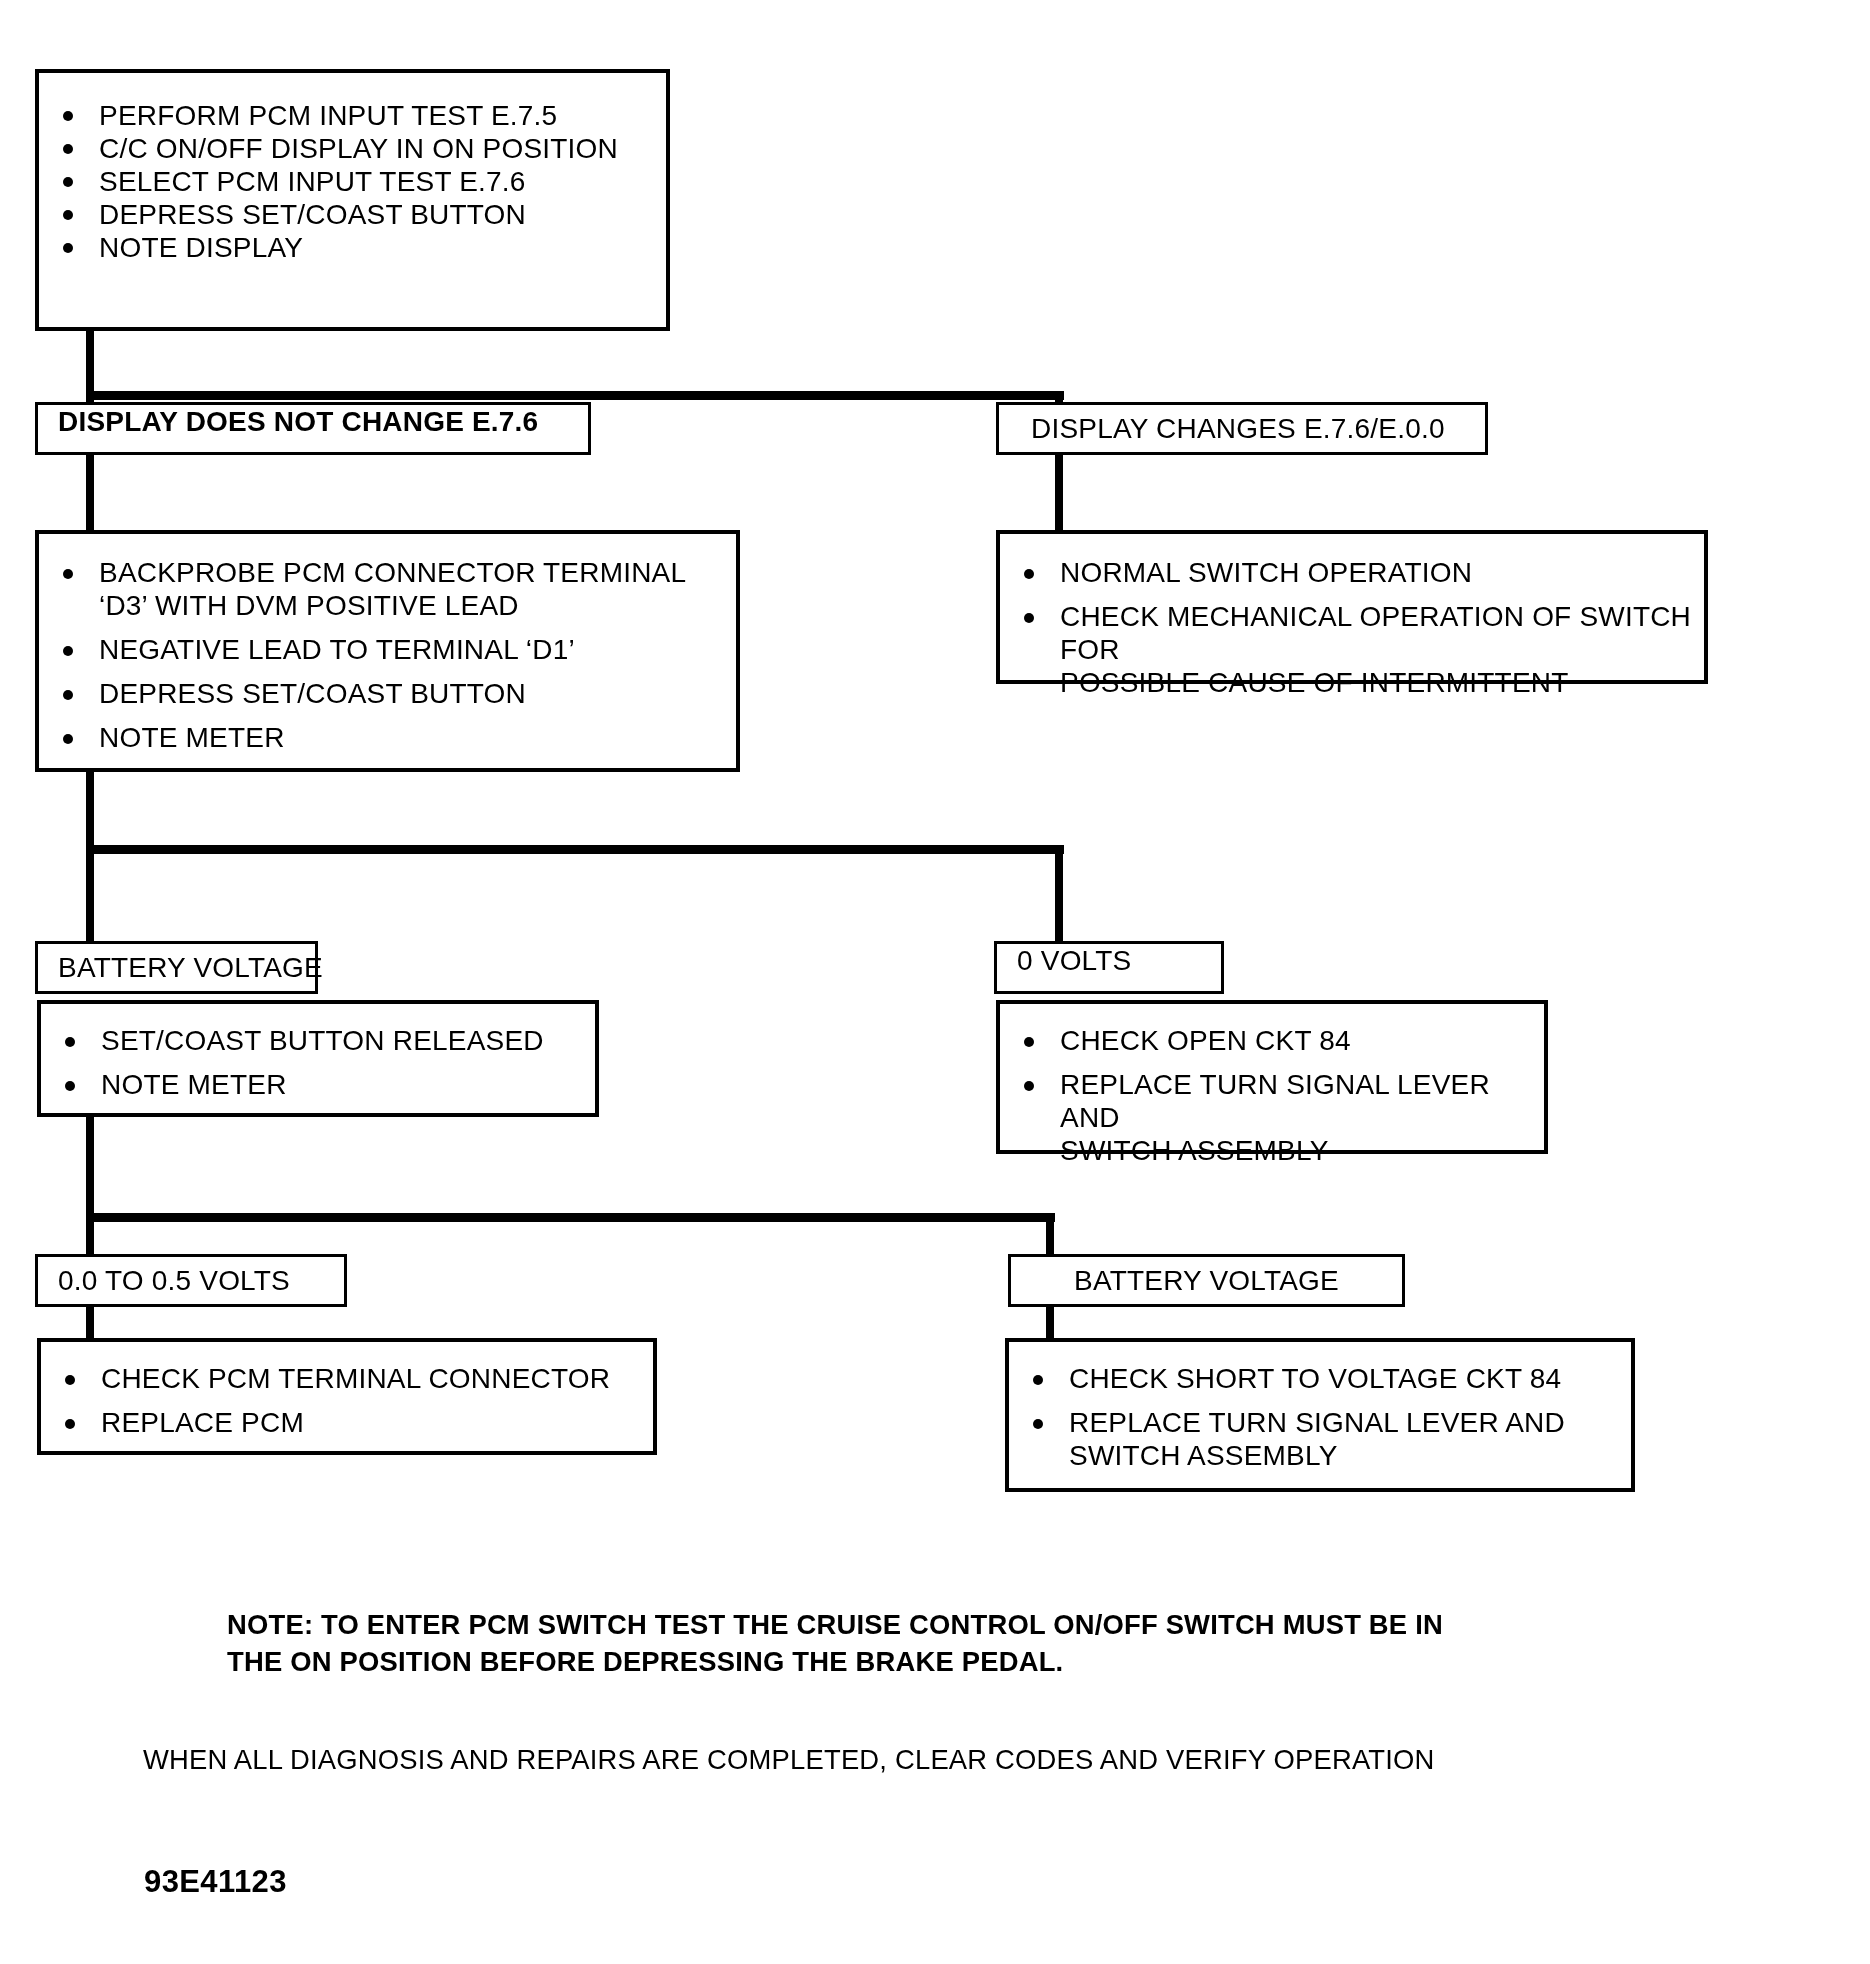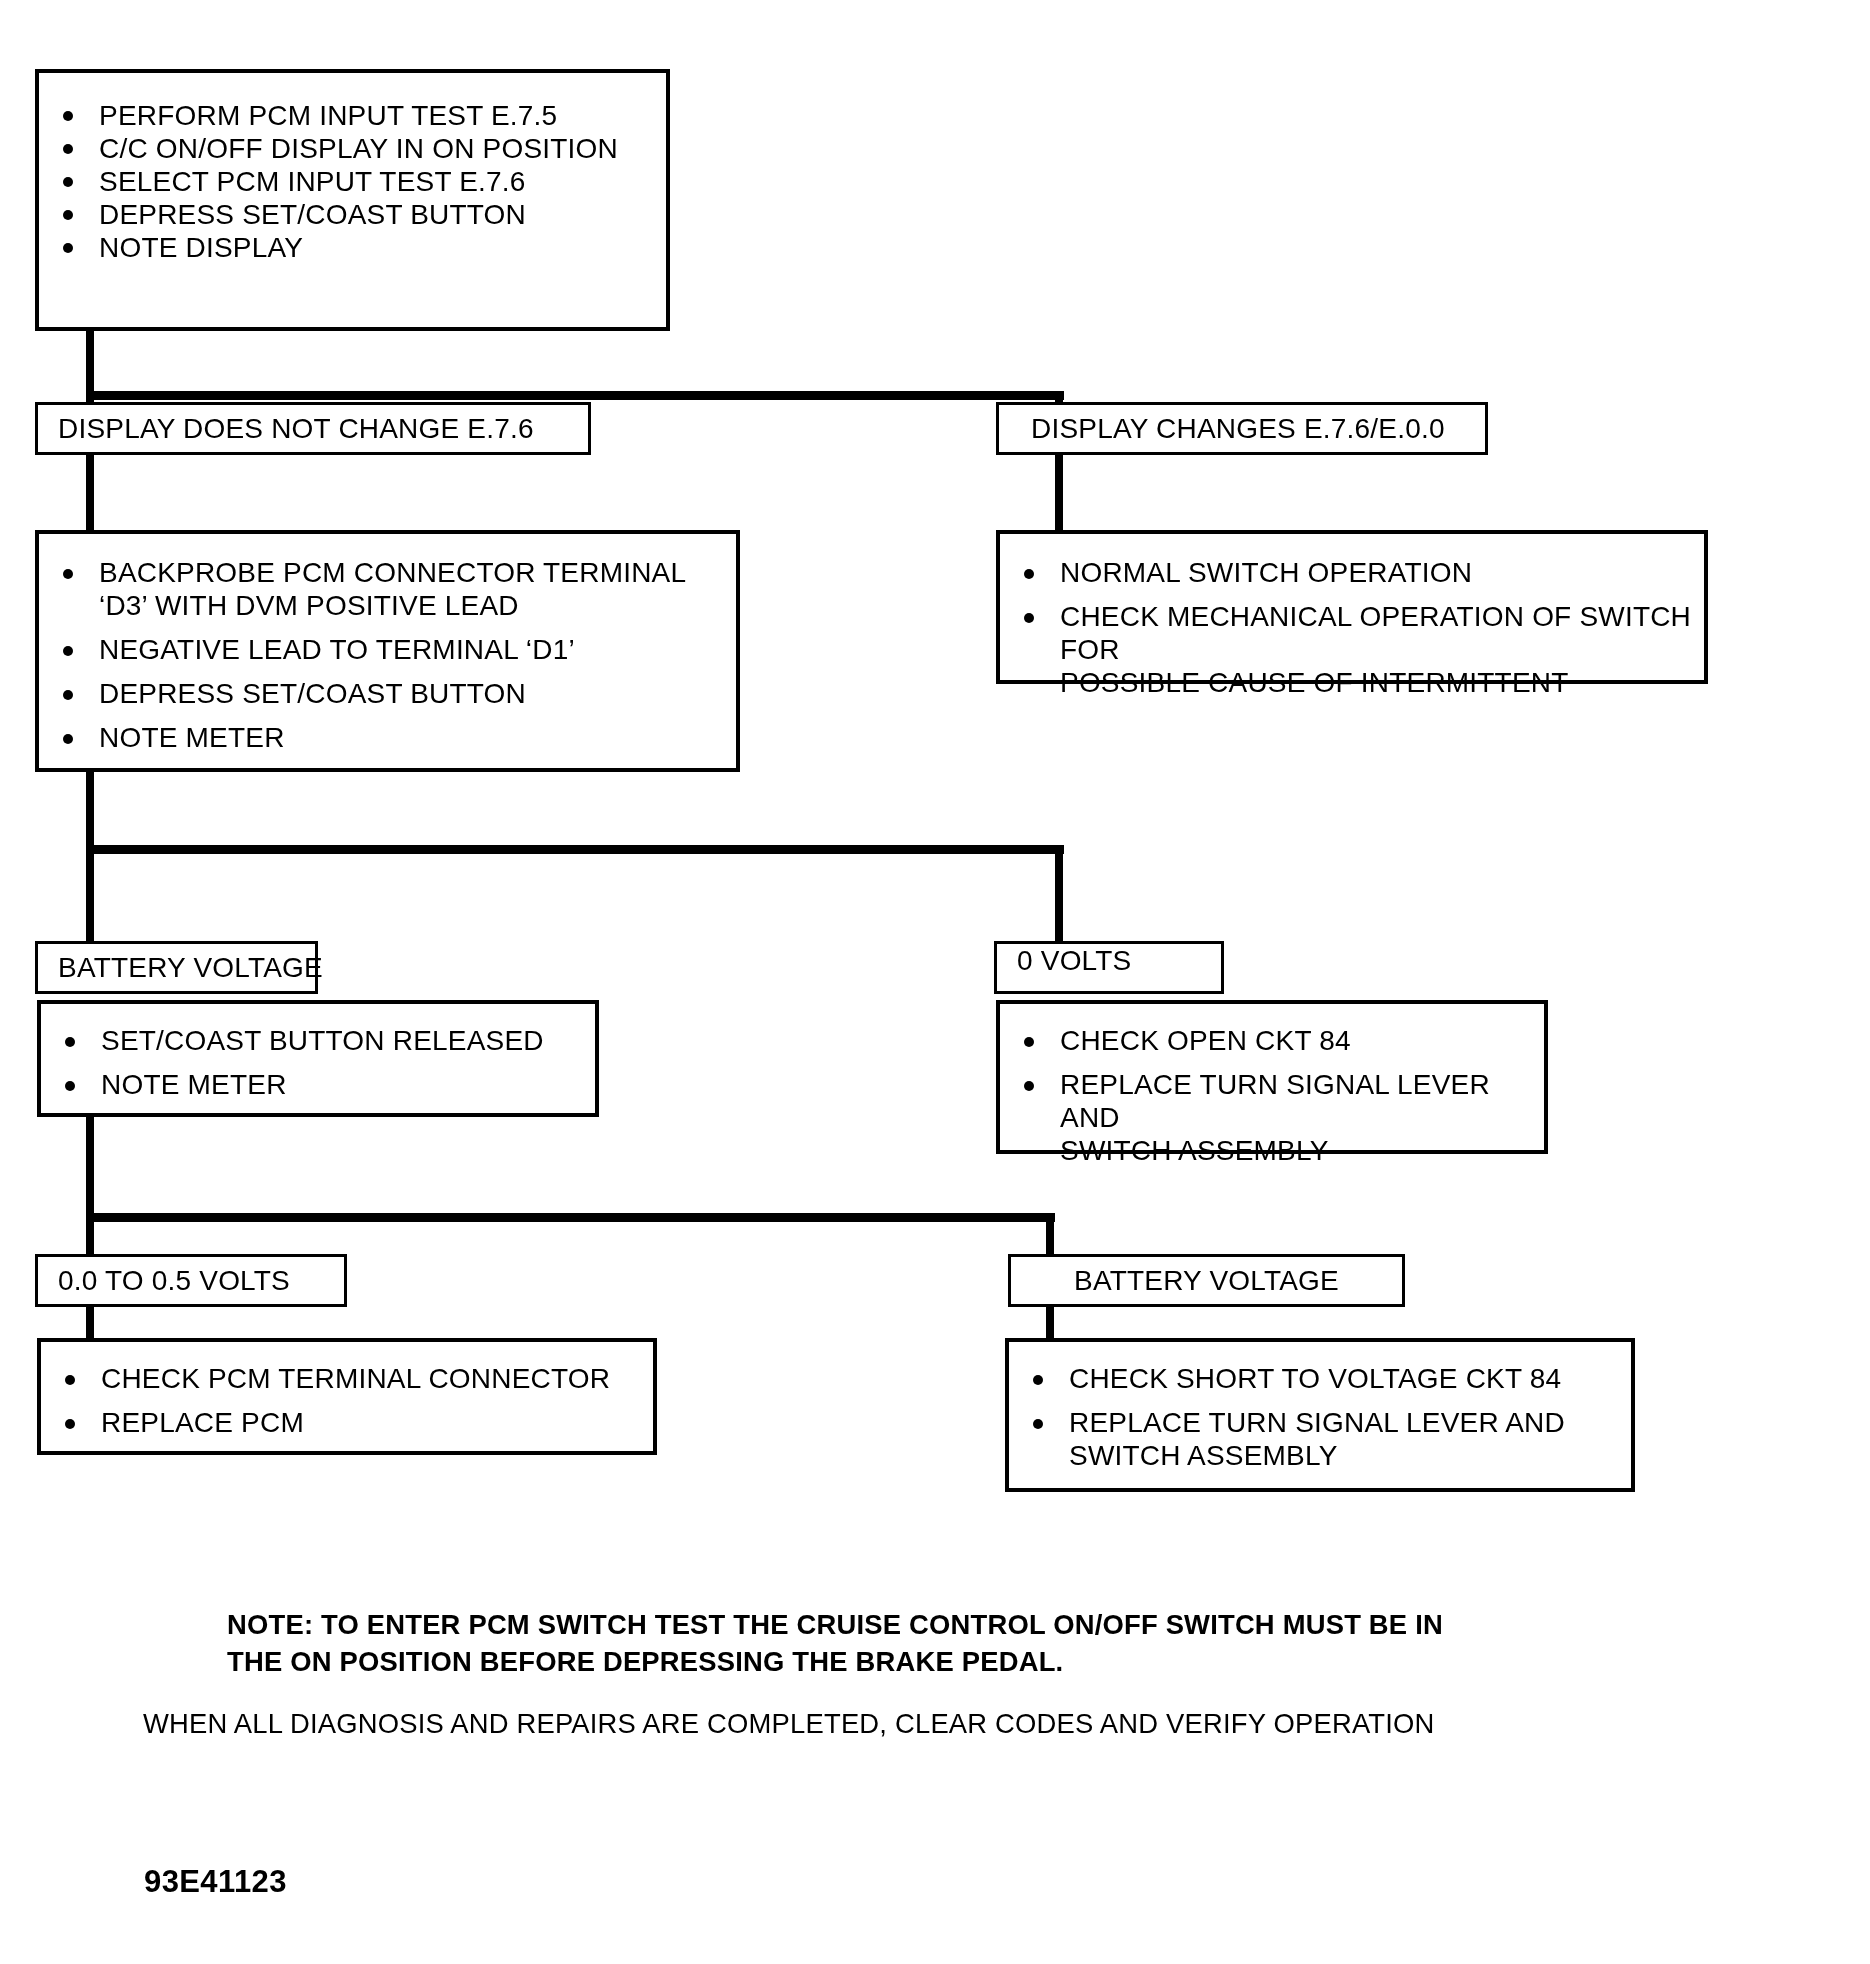--- a/index.html
+++ b/index.html
@@ -127,21 +127,21 @@
   <div class="node" style="left:35px; top:69px; width:635px; height:262px; padding:25.6px 0 0 0;">
     <ul class="bullets">
       <li>PERFORM PCM INPUT TEST E.7.5</li>
       <li>C/C ON/OFF DISPLAY IN ON POSITION</li>
       <li>SELECT PCM INPUT TEST E.7.6</li>
       <li>DEPRESS SET/COAST BUTTON</li>
       <li>NOTE DISPLAY</li>
     </ul>
   </div>
 
-  <div class="node thin" style="left:35px; top:402px; width:556px; height:53px; display:flex; align-items:center; padding-left:20px;">
+  <div class="node thin" style="left:35px; top:402px; width:556px; height:53px; display:flex; align-items:flex-start; padding-left:20px;font-weight:bold;">
     <span class="label">DISPLAY DOES NOT CHANGE E.7.6</span>
   </div>
 
   <div class="node thin" style="left:996px; top:402px; width:492px; height:53px; display:flex; align-items:center; padding-left:32px;">
     <span class="label">DISPLAY CHANGES E.7.6/E.0.0</span>
   </div>
 
   <div class="node" style="left:35px; top:530px; width:705px; height:242px; padding:22px 0 0 0;">
     <ul class="bullets">
       <li>BACKPROBE PCM CONNECTOR TERMINAL
@@ -202,18 +202,18 @@
     <ul class="bullets">
       <li>CHECK SHORT TO VOLTAGE CKT 84</li>
       <li style="margin-top:11px;">REPLACE TURN SIGNAL LEVER AND
 SWITCH ASSEMBLY</li>
     </ul>
   </div>
 
   <div class="footnote bold" style="left:204px; top:1606px; width:1425px;margin-left:23px;">NOTE:    TO ENTER PCM SWITCH TEST THE CRUISE CONTROL ON/OFF SWITCH MUST BE IN
 THE ON POSITION BEFORE DEPRESSING THE BRAKE PEDAL.</div>
 
-  <div class="footnote" style="left:143px; top:1705px; width:1553px;">WHEN ALL DIAGNOSIS AND REPAIRS ARE COMPLETED, CLEAR CODES AND VERIFY OPERATION</div>
+  <div class="footnote" style="left:143px; top:1741px; width:1553px;">WHEN ALL DIAGNOSIS AND REPAIRS ARE COMPLETED, CLEAR CODES AND VERIFY OPERATION</div>
 
   <div class="partnum" style="left:144px; top:1864px;">93E41123</div>
 
 </div>
 
 
 </body></html>

